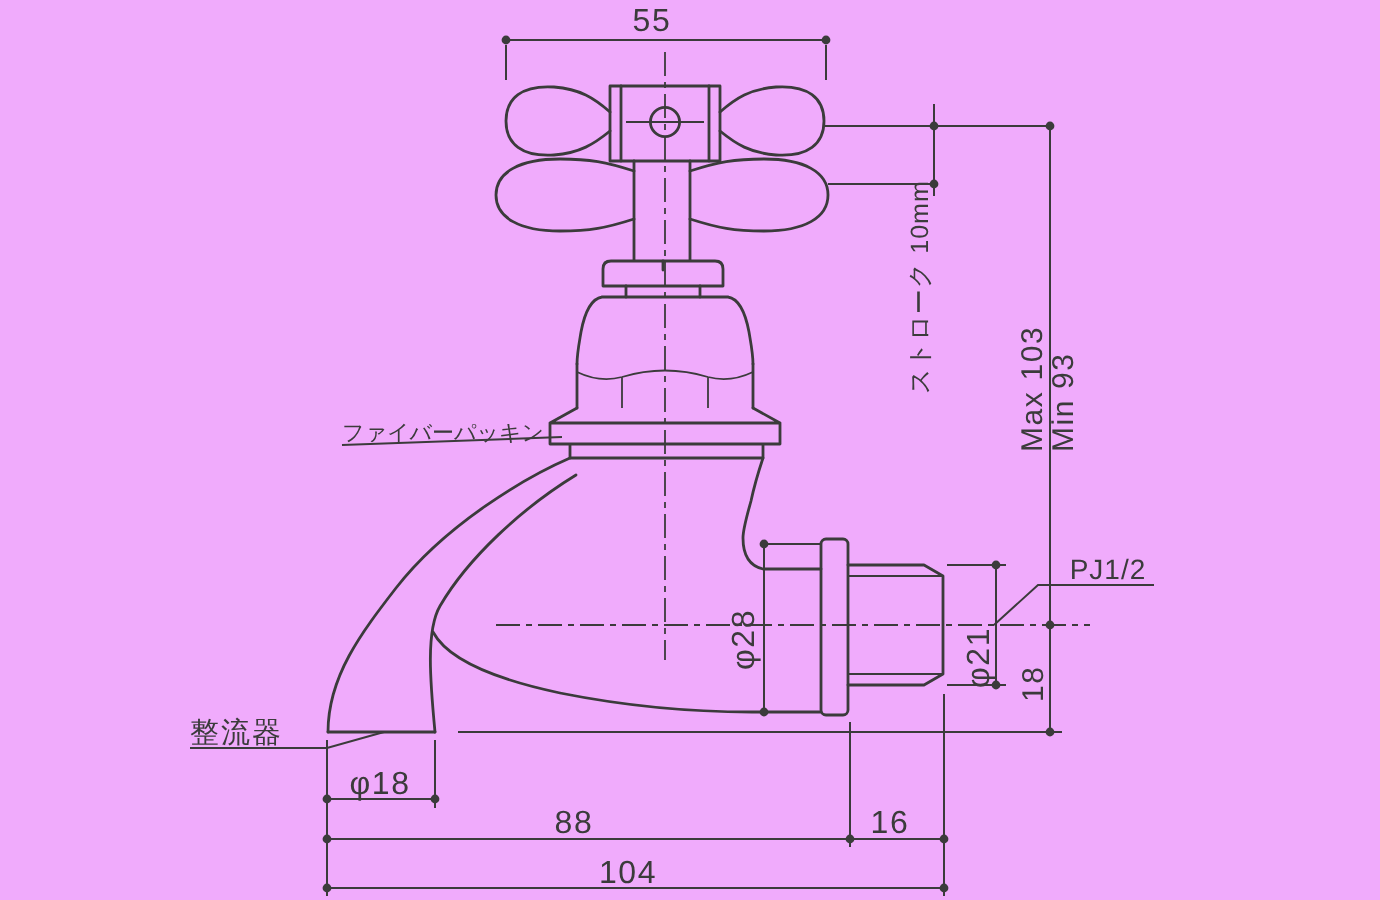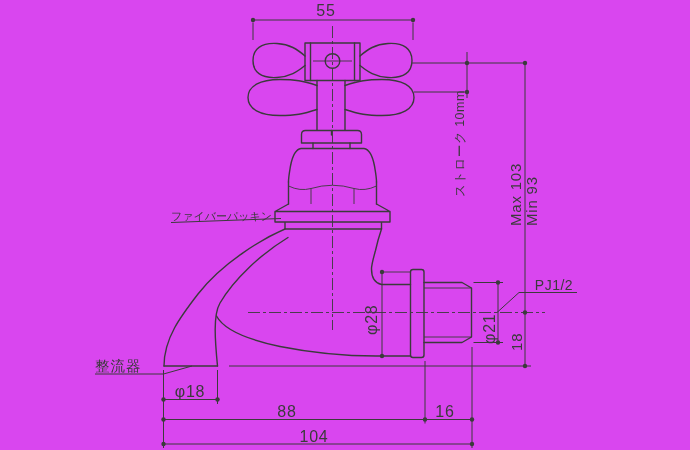--- a/index.html
+++ b/index.html
@@ -1,16 +1,16 @@
 <!DOCTYPE html>
 <html><head>
 <meta charset="utf-8">
 <style>
   html,body{margin:0;padding:0;background:#ffffff;}
-  .canvas{position:relative;width:690px;height:450px;background:#d946ef;overflow:hidden;
+  .canvas{position:relative;width:690px;height:450px;background:#f0abfc;overflow:hidden;
           font-family:"Liberation Sans", sans-serif;}
   svg{display:block;}
   .obj{fill:none;stroke:#3b3b3b;stroke-width:1.4;stroke-linecap:round;stroke-linejoin:round;}
   .thin{fill:none;stroke:#3b3b3b;stroke-width:0.9;}
   .dim{fill:none;stroke:#3b3b3b;stroke-width:1;}
   .cl{fill:none;stroke:#3b3b3b;stroke-width:0.9;stroke-dasharray:12 3 3 3;}
   .dot{fill:#3b3b3b;stroke:none;}
   text{fill:#3b3b3b;font-family:"Liberation Sans", sans-serif;}
   .num{font-size:16px;letter-spacing:0.8px;}
   .numr{font-size:15px;letter-spacing:0.8px;}

